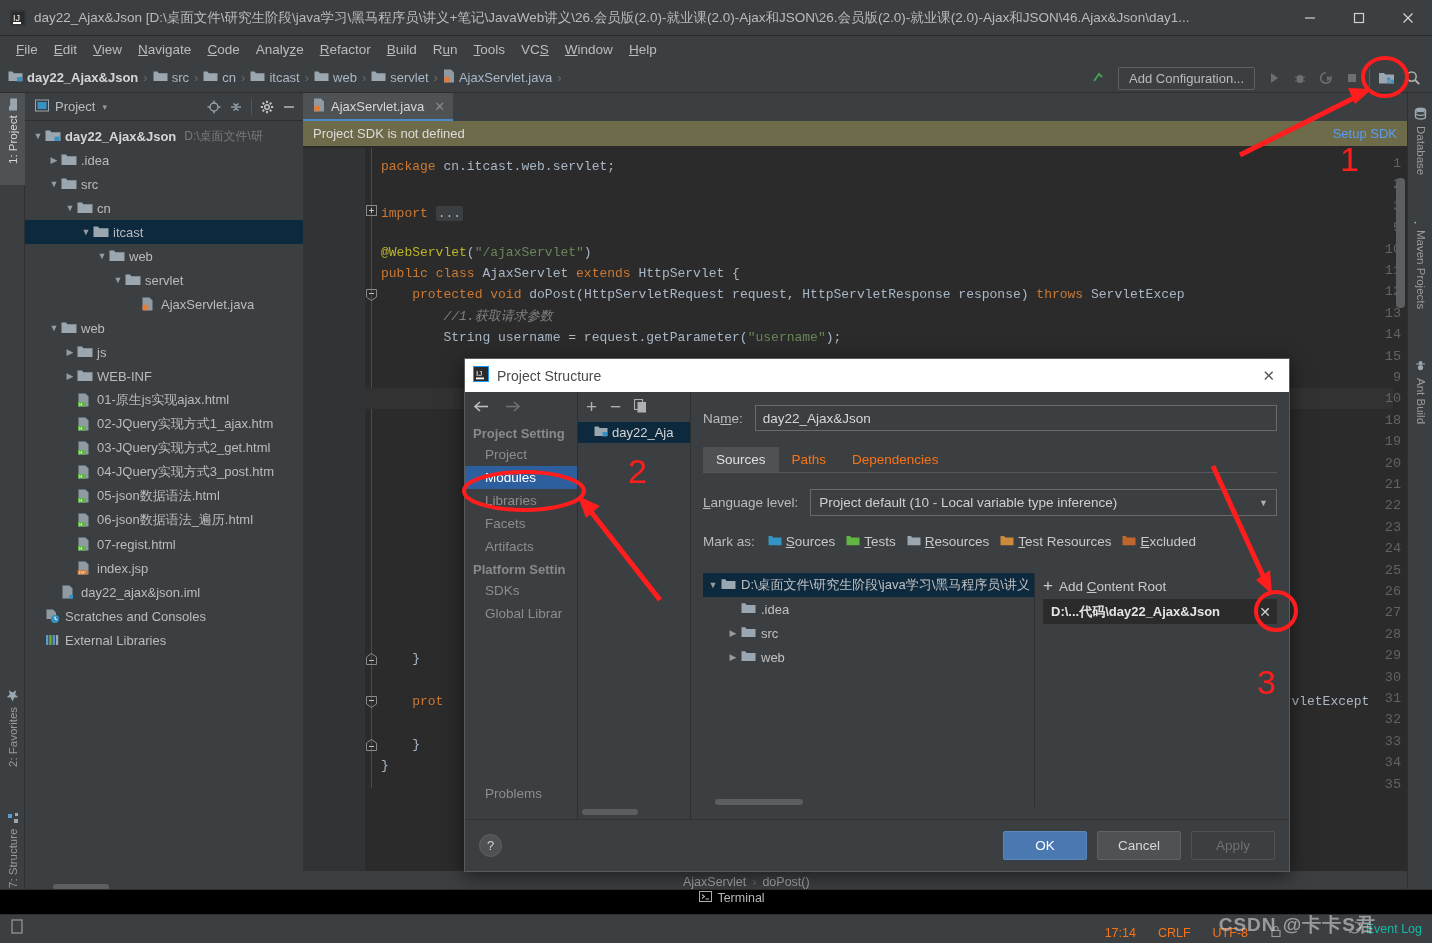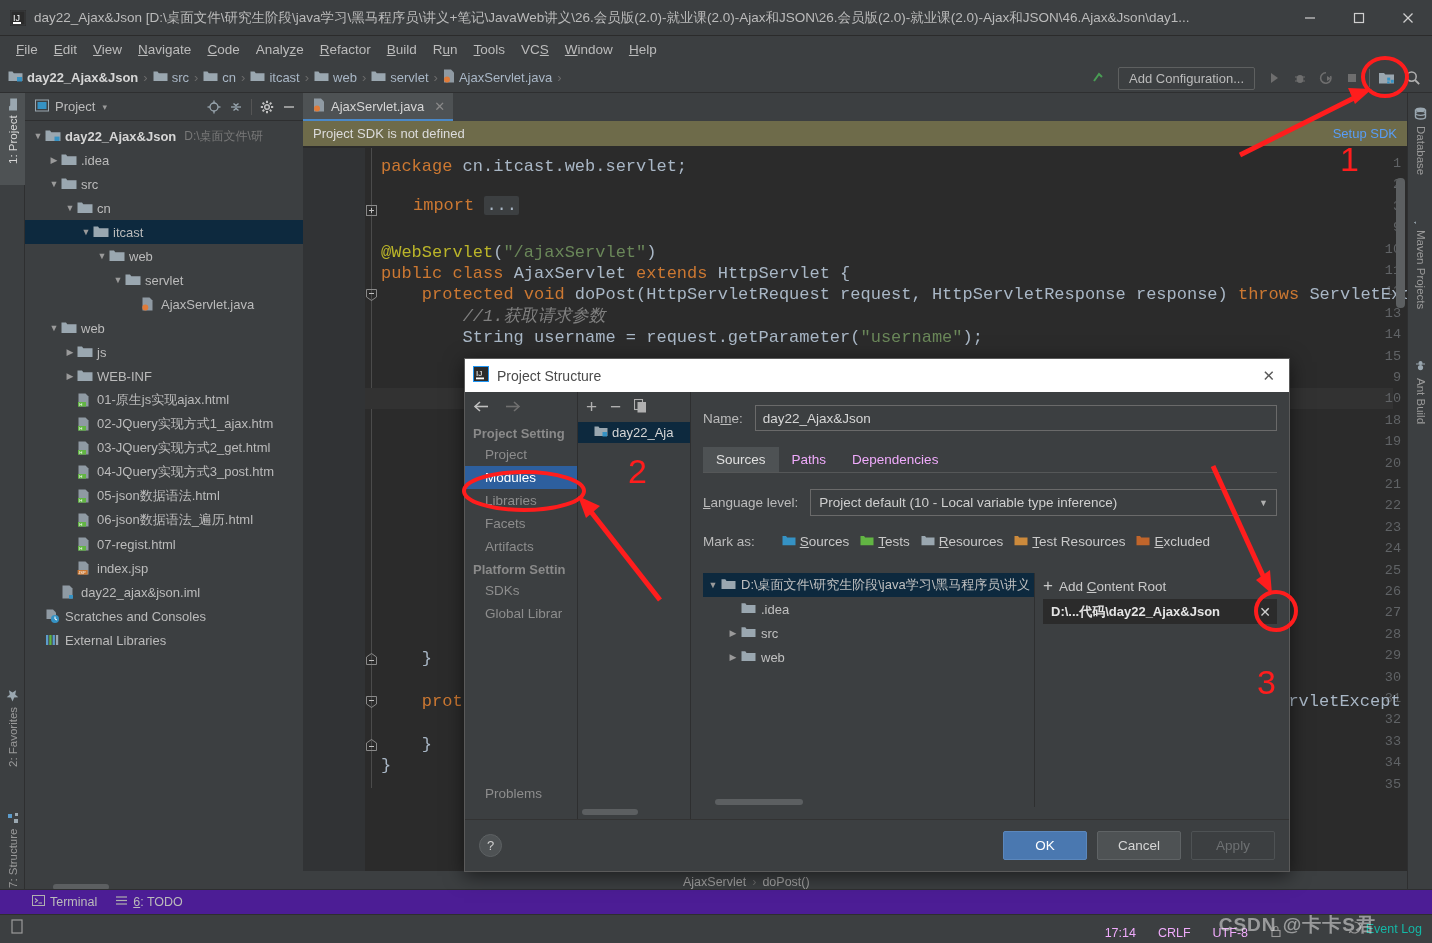--- a/index.html
+++ b/index.html
@@ -147,21 +147,21 @@
   }
   .gnum {
     position: absolute; right: 6px; color: #606366; font-size: 13.5px;
     font-family: "Liberation Mono", monospace; text-align: right;
   }
   .foldline { position: absolute; left: 68px; top: 0; width: 1px; background: #4b4b4b; }
   .foldmark { position: absolute; left: 63px; width: 11px; height: 11px; }
 
   .codeline {
     position: absolute; left: 78px; font-family: "Liberation Mono", monospace;
-    font-size: 17px; white-space: pre; color: #a9b7c6; line-height: 21px;
+    font-size: 13px; white-space: pre; color: #a9b7c6; line-height: 21px;
   }
   .kw { color: #cc7832; }
   .str { color: #6a8759; }
   .cmt { color: #808080; }
   .ann { color: #bbb529; }
   .curline { position: absolute; left: 62px; right: 14px; height: 21px; background: #323232; }
   .fold-ph { background: #3c3f41; color: #a9b7c6; padding: 0 2px; border-radius: 2px; }
 
   .vscroll-edit {
     position: absolute; right: 2px; top: 30px; width: 9px; height: 130px;
@@ -174,22 +174,22 @@
 
   .breadcrumbbar {
     position: absolute; left: 0; right: 0; bottom: 0; height: 22px;
     background: #3c3f41; display: flex; align-items: center;
     padding-left: 78px; font-size: 12.5px; color: #a2a2a2; gap: 6px;
   }
 
   
   .statusbar {
     position: absolute; left: 0; bottom: 29px; width: 1432px; height: 25px;
-    background: #4c1d95; display: flex; align-items: center;
-    border-top: 1px solid #2e2f30; padding-left: 32px; gap: 18px;
+    background: #000000; display: flex; align-items: center;
+    border-top: 1px solid #2e2f30; padding-left: 32px; gap: 18px; flex-direction: column;
   }
   .sb-item { display: flex; align-items: center; gap: 5px; color: #bbbbbb; font-size: 12.5px; }
   .sb-item u { text-decoration: underline; }
   .statusbar2 {
     position: absolute; left: 0; bottom: 0; width: 1432px; height: 29px;
     background: #3c3f41; display: flex; align-items: center; padding: 0 10px;
     border-top: 1px solid #2e2f30;
   }
   .sb2-right { margin-left: auto; display: flex; align-items: flex-start; gap: 16px;
                color: #14b8a6; font-size: 12.5px; }
@@ -234,31 +234,31 @@
 
   .dlg-main { position: absolute; left: 226px; top: 0; right: 0; bottom: 0; background: #3c3f41; padding: 0 12px; }
   .name-row { display: flex; align-items: center; margin-top: 13px; gap: 12px; }
   .name-lbl { color: #bbbbbb; font-size: 13.5px; }
   .name-lbl u { text-decoration: underline; }
   .name-input {
     flex: 1; height: 26px; border: 1px solid #6a6a6a; background: #3c3f41;
     color: #d6d6d6; font-size: 13.5px; padding: 0 7px; display: flex; align-items: center;
   }
   .dtabs { display: flex; margin-top: 16px; border-bottom: 1px solid #555758; }
-  .dtab { padding: 5px 13px; color: #f0abfc; font-size: 13.5px; }
+  .dtab { padding: 5px 13px; color: #f97316; font-size: 13.5px; }
   .dtab.active { background: #4e5254; color: #e0e0e0; }
   .lang-row { display: flex; align-items: center; margin-top: 16px; gap: 12px; }
   .lang-sel {
     flex: 1; height: 27px; border: 1px solid #6a6a6a; background: #3c3f41;
     color: #cfcfcf; font-size: 13.5px; padding: 0 8px; display: flex;
     align-items: center; justify-content: space-between;
   }
   .lang-sel .caret { color: #b0b0b0; font-size: 9px; }
   .mark-row { display: flex; align-items: center; margin-top: 18px; gap: 11px; flex-wrap: nowrap; }
-  .mark-lbl { color: #bbbbbb; font-size: 13.5px; margin-right: 16px; }
+  .mark-lbl { color: #bbbbbb; font-size: 13.5px; margin-right: 2px; }
   .mark-btn { display: flex; align-items: center; gap: 4px; color: #c9c9c9; font-size: 13.5px; white-space: nowrap; }
   .mark-btn u { text-decoration: underline; }
 
   .roots-area { position: absolute; left: 12px; right: 12px; top: 181px; bottom: 12px; display: flex; }
   .roots-tree { flex: 1; background: #3c3f41; border-right: 1px solid #2e2f30; }
   .rt-row { display: flex; align-items: center; font-size: 13px; color: #c0c0c0; height: 24px; white-space: nowrap; overflow: hidden; }
   .rt-row.sel { background: #0d293e; }
   .rt-row .arrow { width: 16px; text-align: center; color: #9a9a9a; font-size: 9px; flex:none; }
   .roots-right { width: 242px; background: #3c3f41; padding-left: 8px; }
   .add-root { display: flex; align-items: center; gap: 6px; color: #c9c9c9; font-size: 13.5px; height: 26px; }
@@ -773,21 +773,21 @@
       <div id="codebody">
           <div class="gnum" style="top: 8px;">1</div>
           <div class="codeline" style="top: 8px;"><span class="kw">package</span> cn.itcast.web.servlet;</div>
           <div class="gnum" style="top: 29.4px;">2</div>
           <div class="gnum" style="top: 50.8px;">3</div>
           <div class="foldmark" style="top: 53.8px;"><svg width="11" height="11" viewBox="0 0 11 11">
               <rect x="0.5" y="0.5" width="10" height="10" fill="none" stroke="#8a8a8a"></rect>
               <line x1="3" y1="5.5" x2="8" y2="5.5" stroke="#c0c0c0"></line>
               <line x1="5.5" y1="3" x2="5.5" y2="8" stroke="#c0c0c0"></line>
             </svg></div>
-          <div class="codeline" style="top: 47px; margin-left: 32px;"><span class="kw">import</span> <span class="fold-ph">...</span></div>
+          <div class="codeline" style="top: 55px;"><span class="kw">import</span> <span class="fold-ph">...</span></div>
           <div class="gnum" style="top: 72.2px;">9</div>
           <div class="gnum" style="top: 93.6px;">10</div>
           <div class="codeline" style="top: 93.6px;"><span class="ann">@WebServlet</span>(<span class="str">"/ajaxServlet"</span>)</div>
           <div class="gnum" style="top: 115px;">11</div>
           <div class="codeline" style="top: 115px;"><span class="kw">public</span> <span class="kw">class</span> AjaxServlet <span class="kw">extends</span> HttpServlet {</div>
           <div class="gnum" style="top: 136.4px;">12</div>
           <div class="foldmark" style="top: 139.4px;"><svg width="11" height="12" viewBox="0 0 11 12">
               <path d="M0.5 0.5 L10.5 0.5 L10.5 8 L5.5 11.5 L0.5 8 Z" fill="none" stroke="#8a8a8a"></path>
               <line x1="3" y1="4.5" x2="8" y2="4.5" stroke="#c0c0c0"></line>
             </svg></div>
@@ -882,21 +882,21 @@
         <span>
           <svg width="13" height="13" viewBox="0 0 13 13">
               <path d="M6.5 1 A5.5 5.5 0 1 1 2.8 10.3 L1.2 11.8 L2.5 10.2" fill="none" stroke="#9a9a9a" stroke-width="1.2"></path>
             </svg>
         </span>
         <span>Event Log</span>
       </span>
     </span>
   </div>
 
-  <div style="position:absolute;bottom:2px;right:150px;display:flex;gap:22px;align-items:center;color:#f0abfc;font-size:12.5px;">
+  <div style="position:absolute;bottom:2px;right:150px;display:flex;gap:22px;align-items:center;color:#f97316;font-size:12.5px;">
     <span>17:14</span>
     <span>CRLF</span>
     <span>UTF-8</span>
     <span>
       <svg width="12" height="13" viewBox="0 0 12 13">
           <rect x="2" y="5.5" width="8" height="6" fill="none" stroke="#9a9a9a" stroke-width="1.1"></rect>
           <path d="M4 5.5 L4 3.5 A2 2 0 0 1 8 3.5 L8 5.5" fill="none" stroke="#9a9a9a" stroke-width="1.1"></path>
         </svg>
     </span>
   </div>

